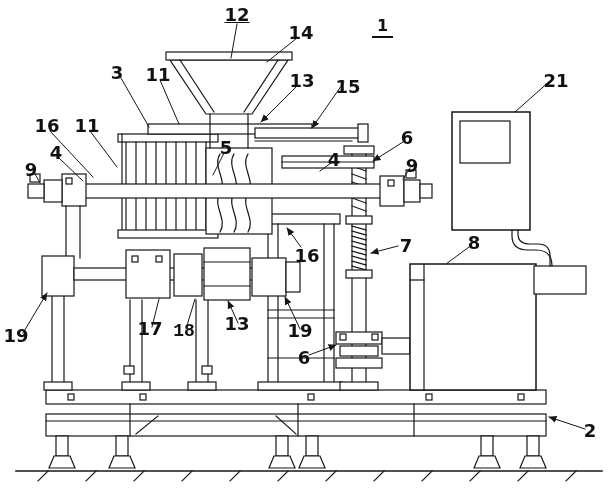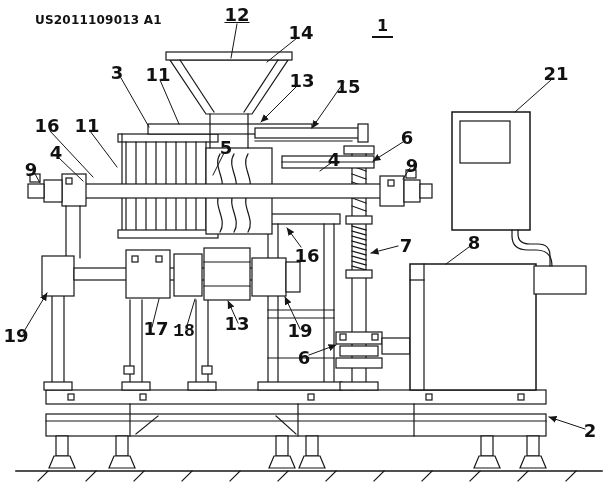--- a/index.html
+++ b/index.html
@@ -240,43 +240,42 @@
         <line x1="152" y1="327" x2="159" y2="299"></line>
         <line x1="186" y1="329" x2="195" y2="299"></line>
         <line x1="238" y1="323" x2="228" y2="301" marker-end="url(#arr)"></line>
         <line x1="300" y1="329" x2="285" y2="297" marker-end="url(#arr)"></line>
         <line x1="309" y1="355" x2="336" y2="345" marker-end="url(#arr)"></line>
         <line x1="585" y1="429" x2="549" y2="417" marker-end="url(#arr)"></line>
       </g>
     </g>
   </svg>
 
-  <div class="patent-number">US2011109013 A1</div>
   <div class="figure-number">1</div>
   <div id="label-layer">
       <span class="ref-label" style="left: 237px; top: 6px; font-size: 18px; text-decoration: underline;">12</span>
       <span class="ref-label" style="left: 301px; top: 24px;">14</span>
       <span class="ref-label" style="left: 117px; top: 64px;">3</span>
       <span class="ref-label" style="left: 158px; top: 66px;">11</span>
       <span class="ref-label" style="left: 302px; top: 72px;">13</span>
       <span class="ref-label" style="left: 348px; top: 68px; margin-top: 10px;">15</span>
       <span class="ref-label" style="left: 47px; top: 117px;">16</span>
       <span class="ref-label" style="left: 87px; top: 117px;">11</span>
       <span class="ref-label" style="left: 56px; top: 144px;">4</span>
       <span class="ref-label" style="left: 31px; top: 161px;">9</span>
       <span class="ref-label" style="left: 226px; top: 139px;">5</span>
       <span class="ref-label" style="left: 334px; top: 151px;">4</span>
       <span class="ref-label" style="left: 407px; top: 129px;">6</span>
       <span class="ref-label" style="left: 412px; top: 157px;">9</span>
-      <span class="ref-label" style="left: 556px; top: 65px; text-align: right;">21</span>
+      <span class="ref-label" style="left: 556px; top: 72px; text-align: right;">21</span>
       <span class="ref-label" style="left: 307px; top: 247px;">16</span>
       <span class="ref-label" style="left: 406px; top: 237px;">7</span>
       <span class="ref-label" style="left: 474px; top: 234px;">8</span>
       <span class="ref-label" style="left: 16px; top: 327px;">19</span>
-      <span class="ref-label" style="left: 156px; top: 320px;">17</span>
+      <span class="ref-label" style="left: 150px; top: 320px;">17</span>
       <span class="ref-label" style="left: 184px; top: 322px; font-family: Liberation Mono, monospace;">18</span>
       <span class="ref-label" style="left: 237px; top: 315px;">13</span>
       <span class="ref-label" style="left: 300px; top: 322px;">19</span>
       <span class="ref-label" style="left: 304px; top: 349px;">6</span>
       <span class="ref-label" style="left: 590px; top: 422px;">2</span>
     </div>
 
 </div>
 
 </body></html>

